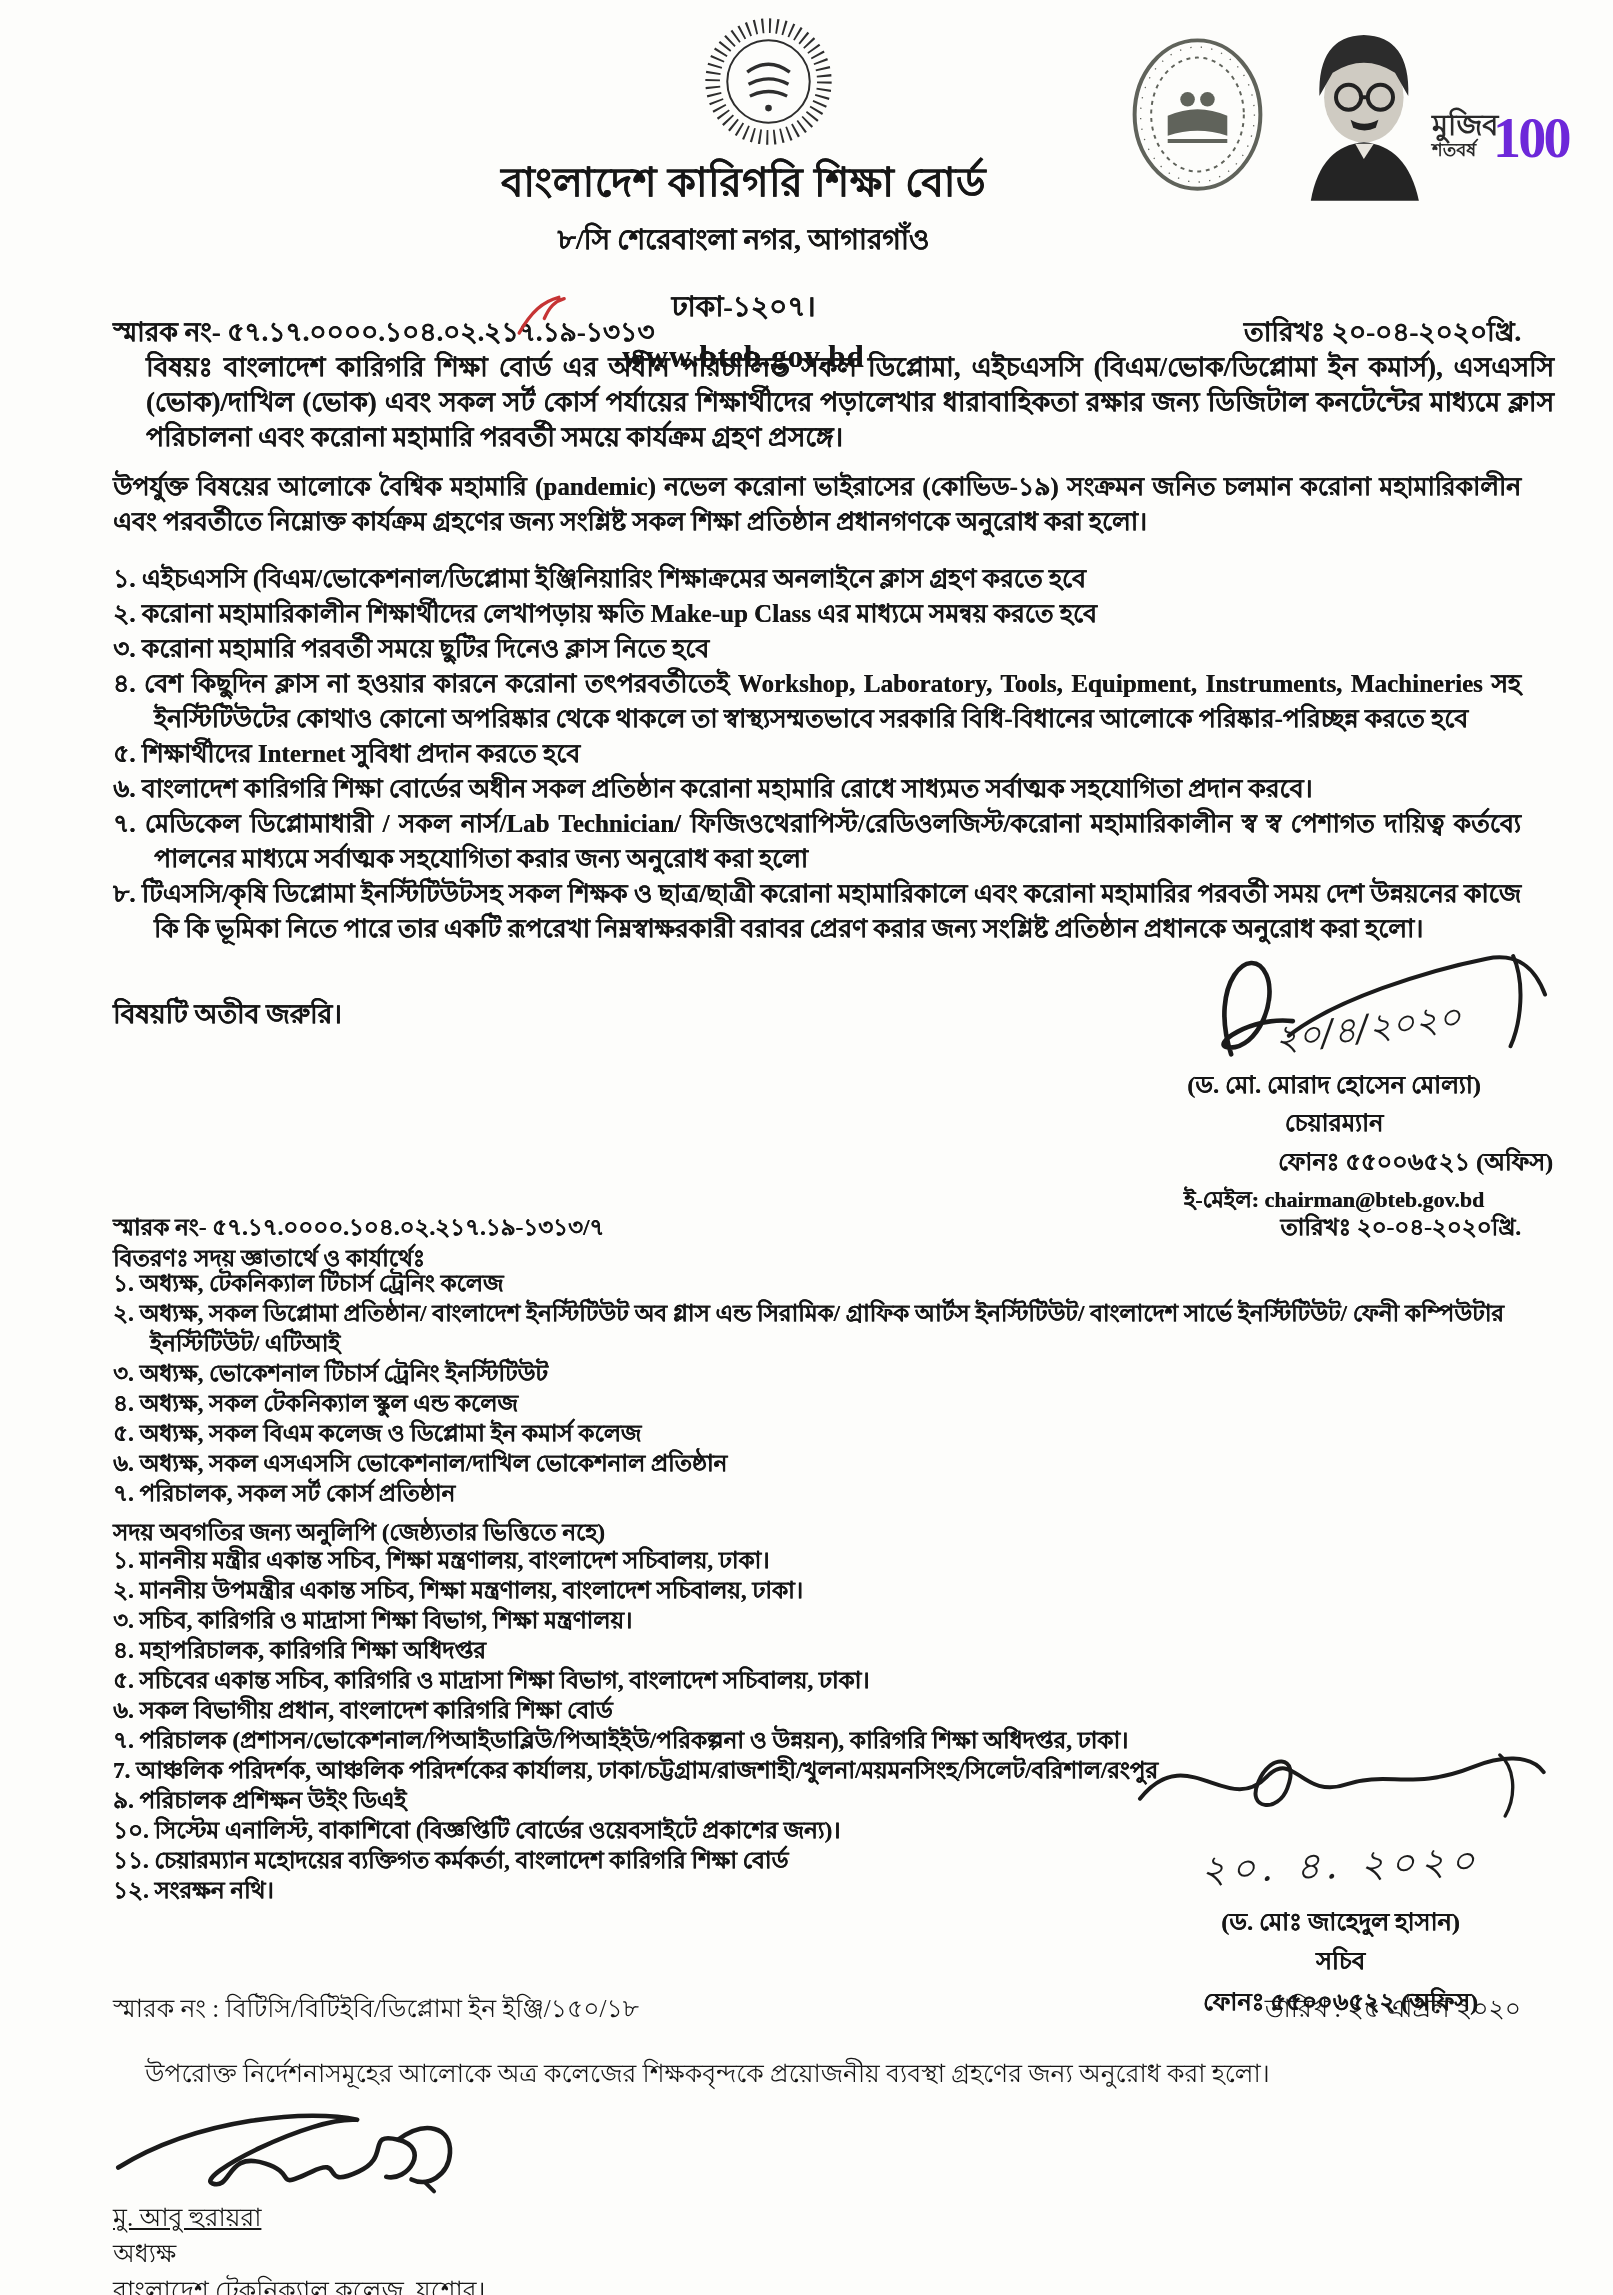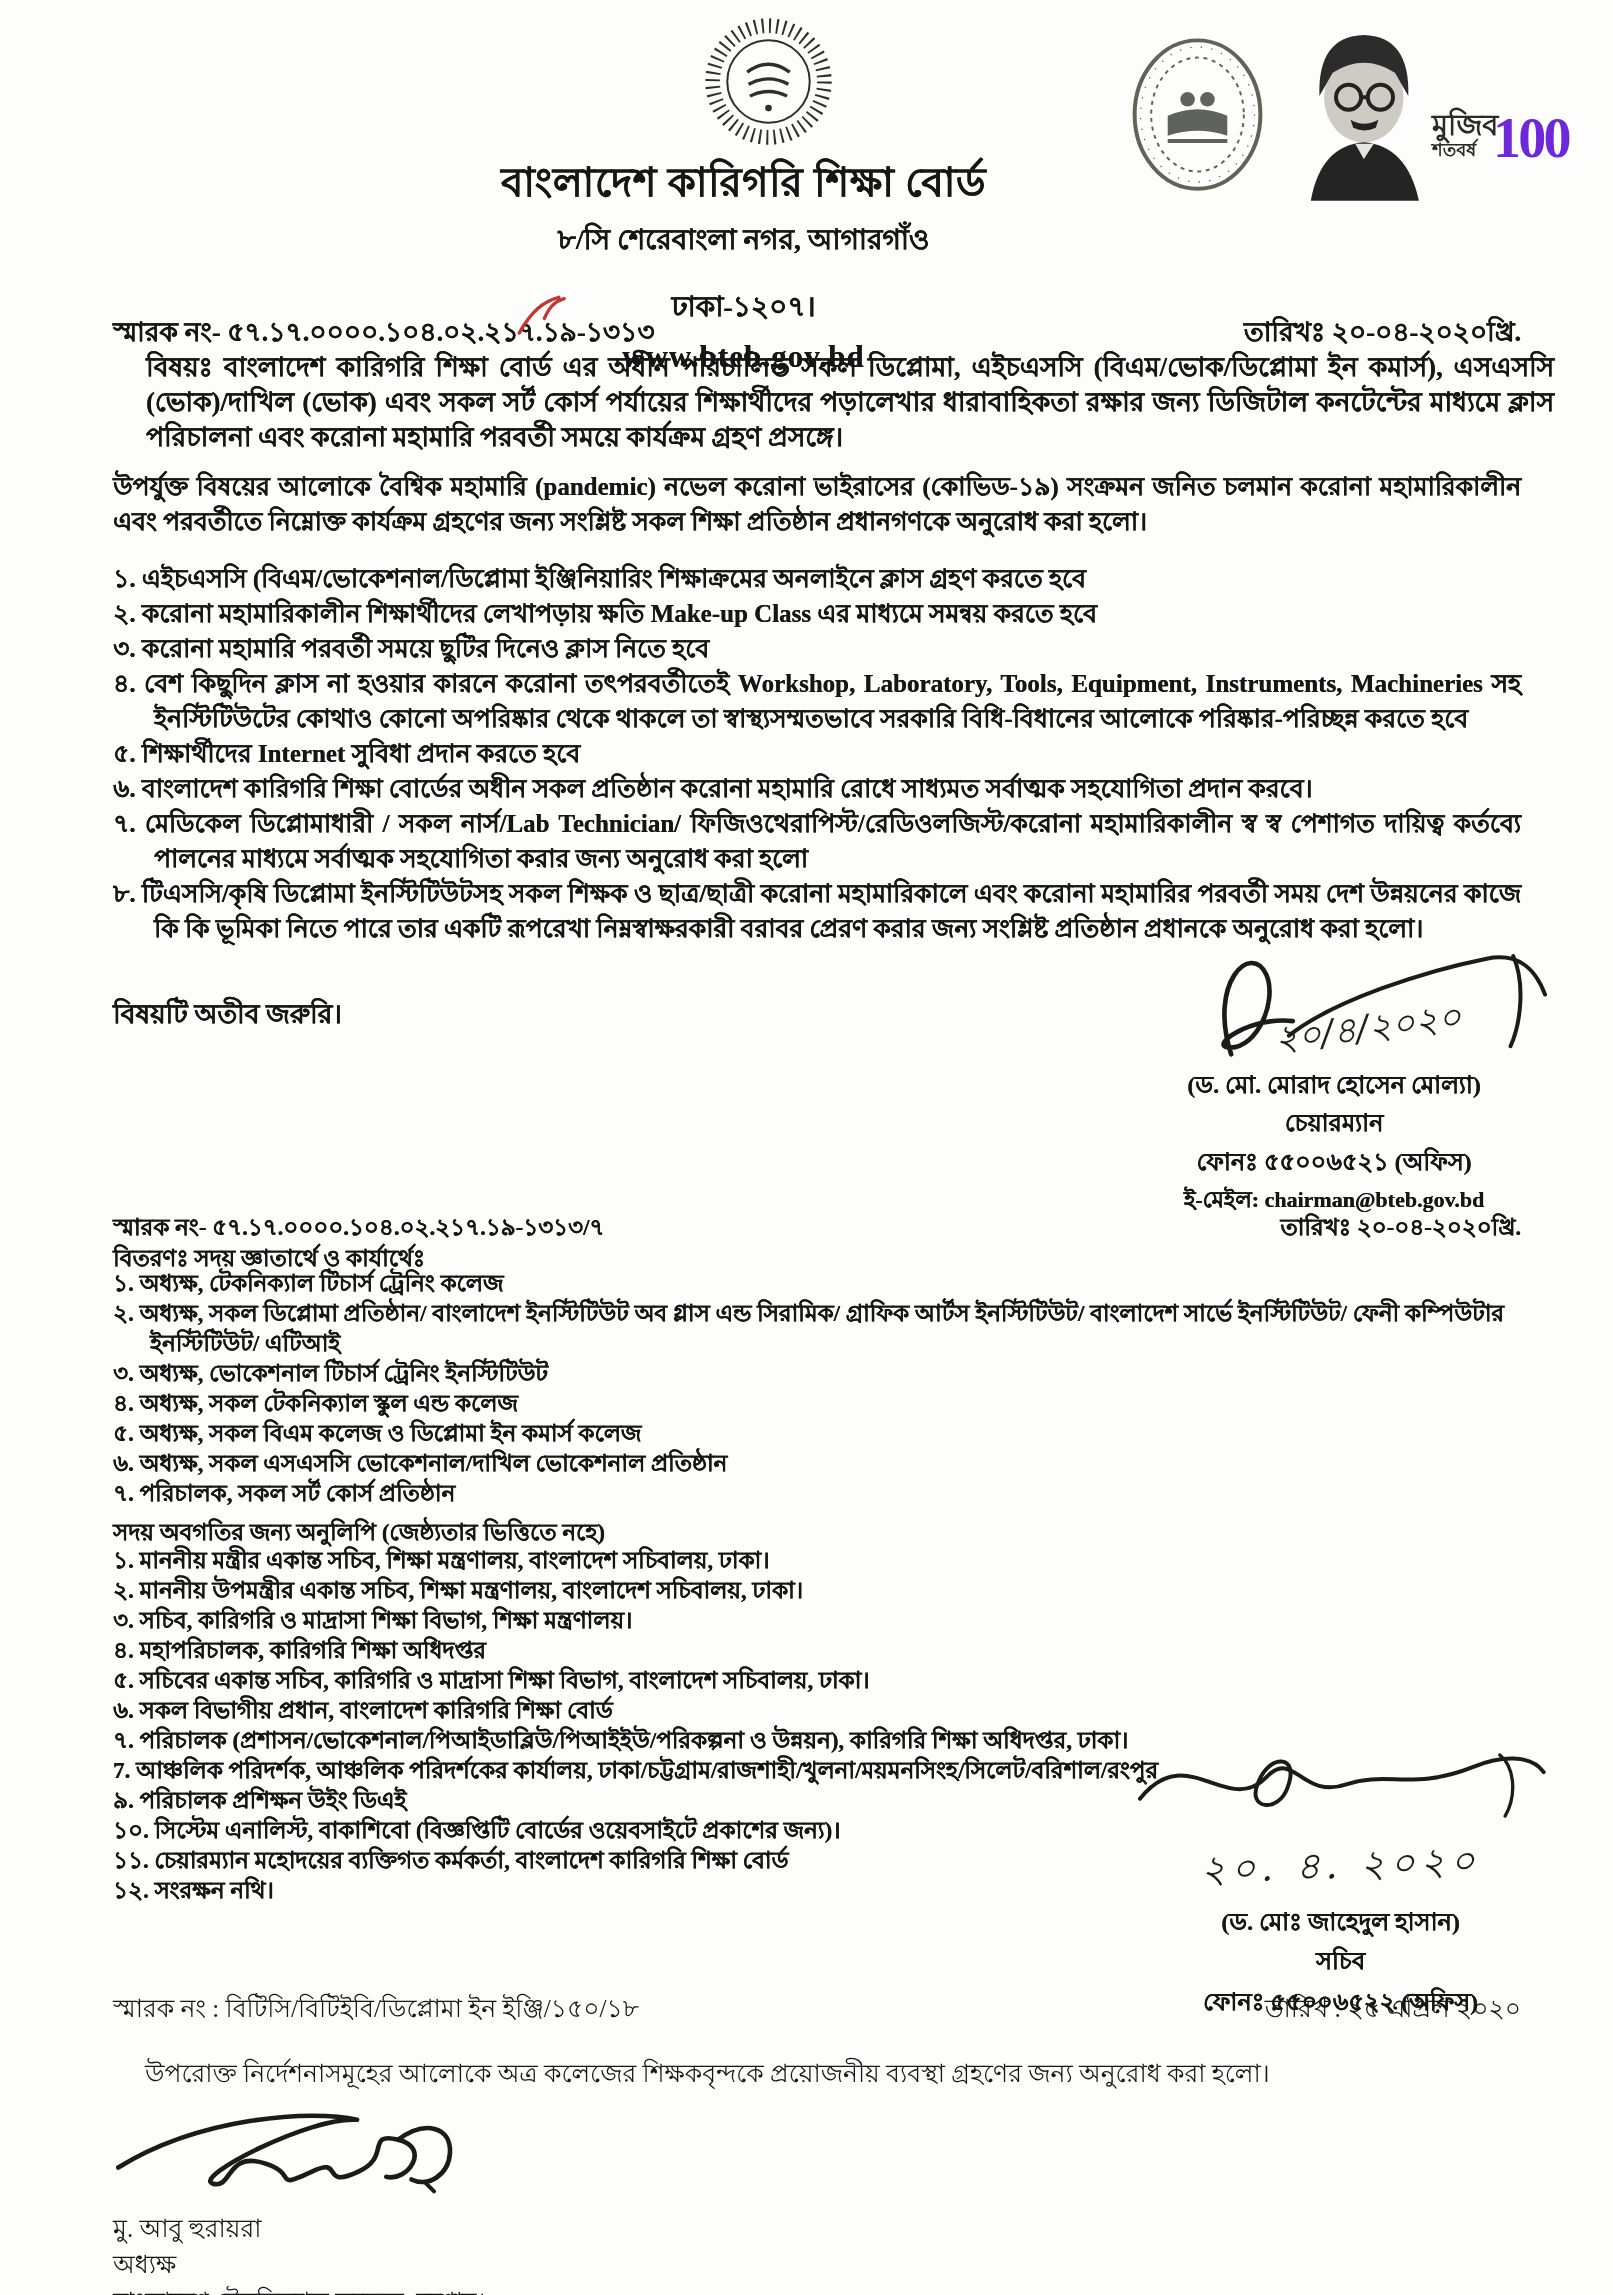--- a/index.html
+++ b/index.html
@@ -124,21 +124,21 @@
     <div style="position:relative;height:133px;">
       <svg class="hr-sig" width="438" height="133" viewBox="0 0 660 200">
         <path d="M175,178 C140,70 205,8 228,58 C245,96 215,170 172,168 C140,166 205,120 268,128" stroke-width="7"></path>
         <path d="M262,150 C330,96 470,52 560,34 C600,26 630,40 648,88" stroke-width="6"></path>
         <path d="M600,30 C618,70 612,130 596,166" stroke-width="6"></path>
       </svg>
       <span class="abs scrawl" style="left:159px;top:64px;font-size:36px;transform:rotate(-7deg);">২০/৪/২০২০</span>
     </div>
     <div class="sign-line scan">(ড. মো. মোরাদ হোসেন মোল্যা)</div>
     <div class="sign-line scan" style="margin-top:5.3px;">চেয়ারম্যান</div>
-    <div class="sign-line scan" style="margin-top:5.3px;">ফোনঃ ৫৫০০৬৫২১ (অফিস)</div>
+    <div class="sign-line scan" style="margin-top:5.3px;text-align:right;">ফোনঃ ৫৫০০৬৫২১ (অফিস)</div>
     <div class="sign-line scan" style="margin-top:4px;font-size:22px;">ই-মেইল: chairman@bteb.gov.bd</div>
   </div>
 
   <div class="abs row memo-small scan" style="left:113px;top:1209px;width:1408px;">
     <span>স্মারক নং- ৫৭.১৭.০০০০.১০৪.০২.২১৭.১৯-১৩১৩/৭</span>
     <span>তারিখঃ ২০-০৪-২০২০খ্রি.</span>
   </div>
 
   <div class="abs small-head scan" style="left:113px;top:1240px;">বিতরণঃ সদয় জ্ঞাতার্থে ও কার্যার্থেঃ</div>
 
@@ -187,19 +187,19 @@
   </div>
 
   <div class="abs bottom typed" style="left:113px;top:2056px;width:1408px;text-indent:32px;">উপরোক্ত নির্দেশনাসমূহের আলোকে অত্র কলেজের শিক্ষকবৃন্দকে প্রয়োজনীয় ব্যবস্থা গ্রহণের জন্য অনুরোধ করা হলো।</div>
 
   <div class="abs" style="left:113px;top:2097px;width:597px;">
     <svg class="hr-sig" width="398" height="100" viewBox="0 0 600 150">
       <path d="M8,106 C130,30 300,18 368,34 C300,28 120,120 150,130 C180,140 170,80 230,100 C280,116 240,140 300,112 C350,88 310,140 370,112 C420,90 380,52 430,64 C480,76 444,128 412,120" stroke-width="7"></path>
       <path d="M430,64 c40,-30 80,-20 78,20 c-2,34 -34,52 -58,40" stroke-width="7"></path>
       <path d="M470,128 l14,14" stroke-width="6"></path>
     </svg>
-    <div class="bottom typed" style="margin-top:12px;">মু. আবু হুরায়রা</div>
+    <div class="bottom typed" style="margin-top:1px;text-decoration:underline;">মু. আবু হুরায়রা</div>
     <div class="bottom typed" style="margin-top:1.3px;">অধ্যক্ষ</div>
     <div class="bottom typed" style="margin-top:1.3px;">বাংলাদেশ টেকনিক্যাল কলেজ, যশোর।</div>
   </div>
 
 </div>
 
 
 </body></html>

